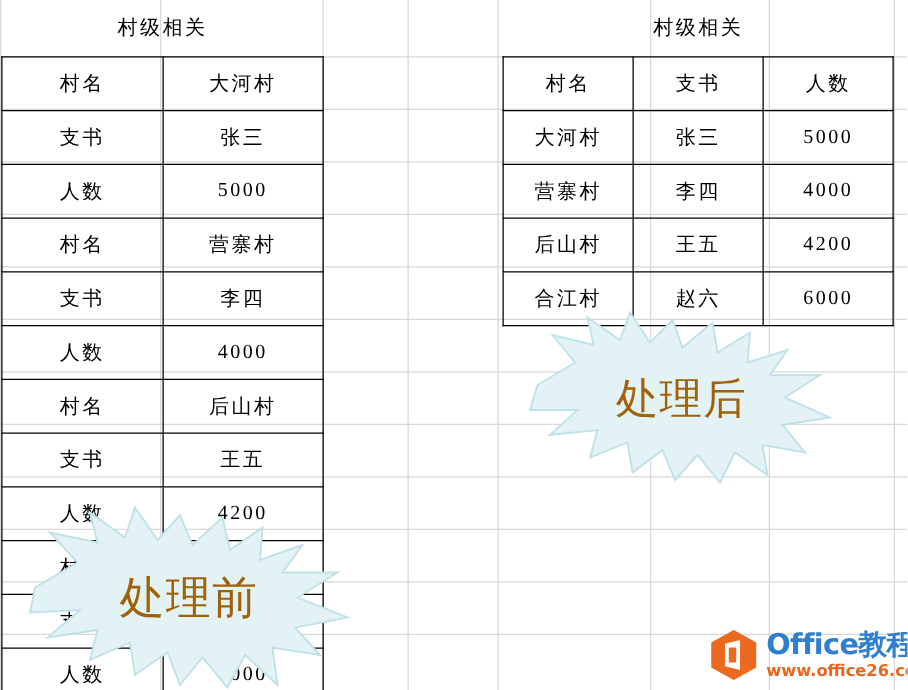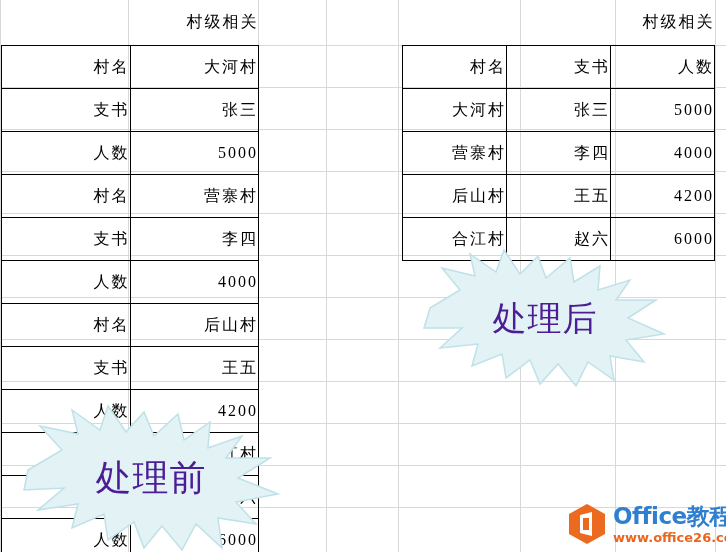--- a/index.html
+++ b/index.html
@@ -20,21 +20,21 @@
   .hline { position:absolute; left:0; height:1px; width:726px; background:#d8d8d8; }
 
   
   .sheet-table {
     position: absolute;
     border-collapse: collapse;
     table-layout: fixed;
   }
   .sheet-table td, .sheet-table th {
     border: 1px solid #000;
-    text-align: right;
+    text-align: center;
     vertical-align: middle;
     font-weight: normal;
     font-size: 16px;
     height: 42px;
     padding: 0;
     background: transparent;
     letter-spacing: 2px;
   }
   .title-cell {
     border: none !important;
@@ -56,21 +56,21 @@
 
   
   .burst { position: absolute; }
   .burst svg { display: block; }
   .burst .burst-label {
     position: absolute;
     left: 0; top: 0; right: 0; bottom: 0;
     display: flex; align-items: center; justify-content: center;
     font-family: "DejaVu Sans", "Liberation Sans", sans-serif;
     font-size: 34px;
-    color: #4c1d95;
+    color: #a16207;
     letter-spacing: 1px;
     white-space: nowrap;
   }
   #burst-before { left: 20px;   top: 404px; width: 262px; height: 148px; }
   #burst-after  { left: 420px; top: 248px; width: 250px; height: 142px; }
   #burst-before .burst-label { font-size: 36px; }
 
   
   #office-logo {
     position: absolute;

